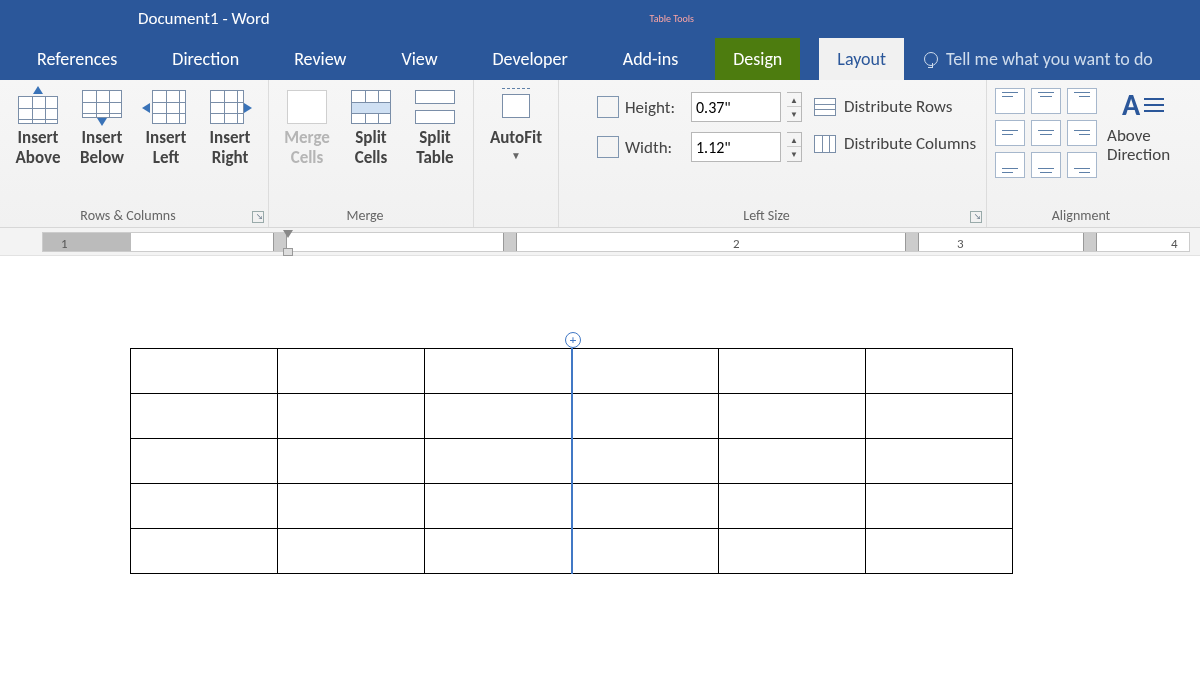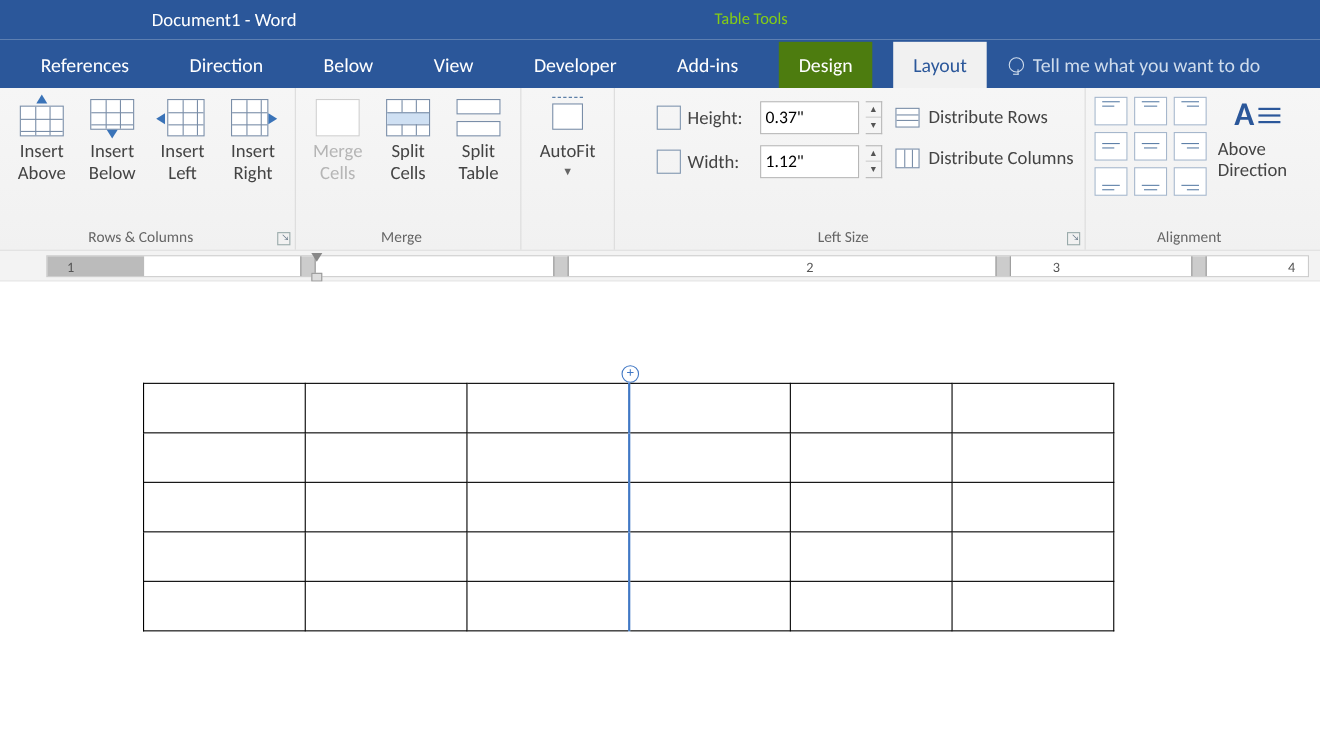--- a/index.html
+++ b/index.html
@@ -1,38 +1,38 @@
 <!DOCTYPE html>
 <html><head>
 <meta charset="utf-8">
 <style>
 * { box-sizing: border-box; margin: 0; padding: 0; font-family: "Segoe UI", Calibri, sans-serif; }
 body { background: #fff; width: 1200px; height: 675px; overflow: hidden; }
 
 
 .title-bar { height: 36px; background: #2b579a; display: flex; align-items: center; color: #fff; font-size: 17px; }
 .title-bar .doc-title { margin-left: 138px; font-weight: 400; }
-.title-bar .table-tools { margin-left: 380px; font-size: 15px; color: #84cc16; }
+.title-bar .table-tools { margin-left: 380px; font-size: 10px; color: #fca5a5; }
 
 
 .ribbon-tabs { height: 44px; background: #2b579a; display: flex; align-items: flex-end; color: #fff; font-size: 18px; }
 .ribbon-tabs .tab { padding: 10px 18px; cursor: pointer; margin-left: 19px; }
 .ribbon-tabs .tab.ctx { background: #4d7c0f; }
 .ribbon-tabs .tab.active { background: #f1f1f1; color: #2b579a; }
 .ribbon-tabs .tellme { display: flex; align-items: center; margin-left: 20px; color: #cfdcec; font-size: 18px; padding-bottom: 10px; }
 .bulb { width: 14px; height: 14px; border: 1.5px solid #cfdcec; border-radius: 50%; margin-right: 8px; position: relative; }
 .bulb::after { content:""; position:absolute; width:4px; height:4px; border-bottom:1.5px solid #cfdcec; border-right:1.5px solid #cfdcec; left:3px; top:10px; }
 
 
 .ribbon { height: 148px; background: linear-gradient(#f6f6f6,#f1f1f1); border-bottom: 1px solid #d7d7d7; display: flex; font-size: 16px; color: #444; }
 .group { position: relative; padding: 6px 6px 20px 6px; border-right: 1px solid #dcdcdc; display: flex; align-items: flex-start; }
 .group-label { position: absolute; bottom: 3px; left: 0; right: 12px; text-align: center; font-size: 14px; color: #666; }
 .dlg-launcher { position: absolute; bottom: 4px; right: 4px; width: 12px; height: 12px; border: 1px solid #9aa; font-size: 8px; line-height: 9px; text-align: right; color: #678; cursor: pointer; }
 
-.btn { display: flex; flex-direction: column; align-items: center; justify-content: space-between; width: 64px; padding: 4px 2px; text-align: center; line-height: 1.15; font-size: 17px; cursor: pointer; }
+.btn { display: flex; flex-direction: column; align-items: center; justify-content: space-between; width: 64px; padding: 4px 2px; text-align: center; line-height: 1.15; font-size: 17px; cursor: pointer; font-weight: bold; }
 .btn .lbl { margin-top: 4px; }
 .btn.disabled { color: #b5b5b5; }
 .btn.wide { width: 72px; }
 
 
 .gicon { width: 40px; height: 34px; position: relative; }
 .gicon .tbl { position:absolute; border:1px solid #7a8ea8; background:#fff; }
 .gicon .tbl::before, .gicon .tbl::after { content:""; position:absolute; background:#7a8ea8; }
 
 .tbl33 { left:0; top:0; width:40px; height:34px; }
@@ -90,21 +90,21 @@
 <body>
 
 <div class="title-bar">
   <span class="doc-title">Document1 - Word</span>
   <span class="table-tools">Table Tools</span>
 </div>
 
 <div class="ribbon-tabs">
   <div class="tab">References</div>
   <div class="tab">Direction</div>
-  <div class="tab">Below</div>
+  <div class="tab">Review</div>
   <div class="tab">View</div>
   <div class="tab">Developer</div>
   <div class="tab">Add-ins</div>
   <div class="tab ctx">Design</div>
   <div class="tab active">Layout</div>
   <div class="tellme">
     <span class="bulb"></span>
     <span>Tell me what you want to do</span>
   </div>
 </div>

